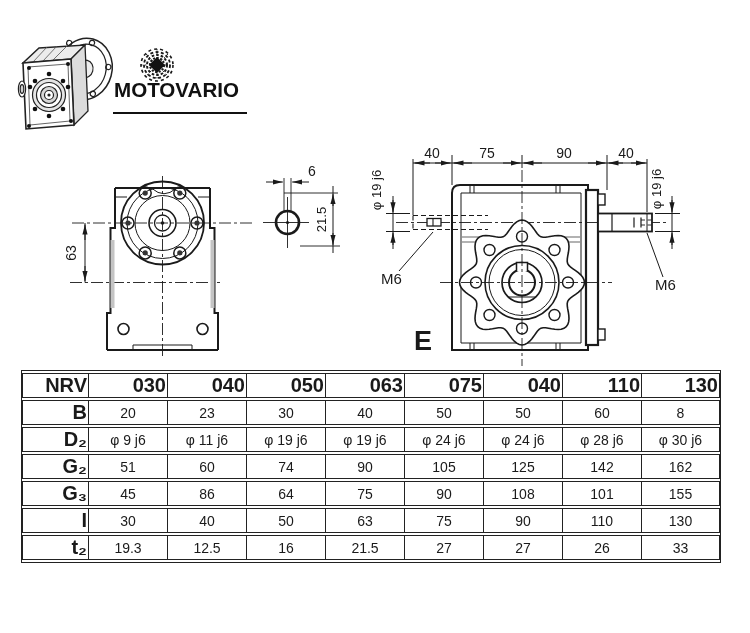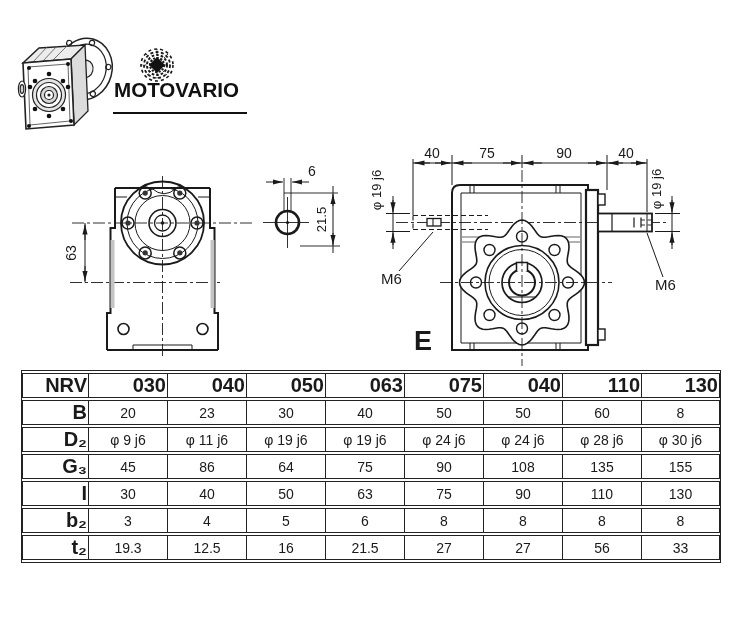--- a/index.html
+++ b/index.html
@@ -338,57 +338,57 @@
         <td class="val">φ 9 j6</td>
         <td class="val">φ 11 j6</td>
         <td class="val">φ 19 j6</td>
         <td class="val">φ 19 j6</td>
         <td class="val">φ 24 j6</td>
         <td class="val">φ 24 j6</td>
         <td class="val">φ 28 j6</td>
         <td class="val">φ 30 j6</td>
       </tr>
       <tr>
+        <td class="lbl">G₂</td>
+        <td class="val">51</td>
+        <td class="val">60</td>
+        <td class="val">74</td>
+        <td class="val">90</td>
+        <td class="val">105</td>
+        <td class="val">125</td>
+        <td class="val">142</td>
+        <td class="val">162</td>
+      </tr>
+      <tr>
         <td class="lbl">G₃</td>
         <td class="val">45</td>
         <td class="val">86</td>
         <td class="val">64</td>
         <td class="val">75</td>
         <td class="val">90</td>
         <td class="val">108</td>
-        <td class="val">135</td>
+        <td class="val">101</td>
         <td class="val">155</td>
       </tr>
       <tr>
         <td class="lbl">I</td>
         <td class="val">30</td>
         <td class="val">40</td>
         <td class="val">50</td>
         <td class="val">63</td>
         <td class="val">75</td>
         <td class="val">90</td>
         <td class="val">110</td>
         <td class="val">130</td>
       </tr>
       <tr>
-        <td class="lbl">b₂</td>
-        <td class="val">3</td>
-        <td class="val">4</td>
-        <td class="val">5</td>
-        <td class="val">6</td>
-        <td class="val">8</td>
-        <td class="val">8</td>
-        <td class="val">8</td>
-        <td class="val">8</td>
-      </tr>
-      <tr>
         <td class="lbl">t₂</td>
         <td class="val">19.3</td>
         <td class="val">12.5</td>
         <td class="val">16</td>
         <td class="val">21.5</td>
         <td class="val">27</td>
         <td class="val">27</td>
-        <td class="val">56</td>
+        <td class="val">26</td>
         <td class="val">33</td>
       </tr>
     </tbody>
 </table>
 
 </body></html>

